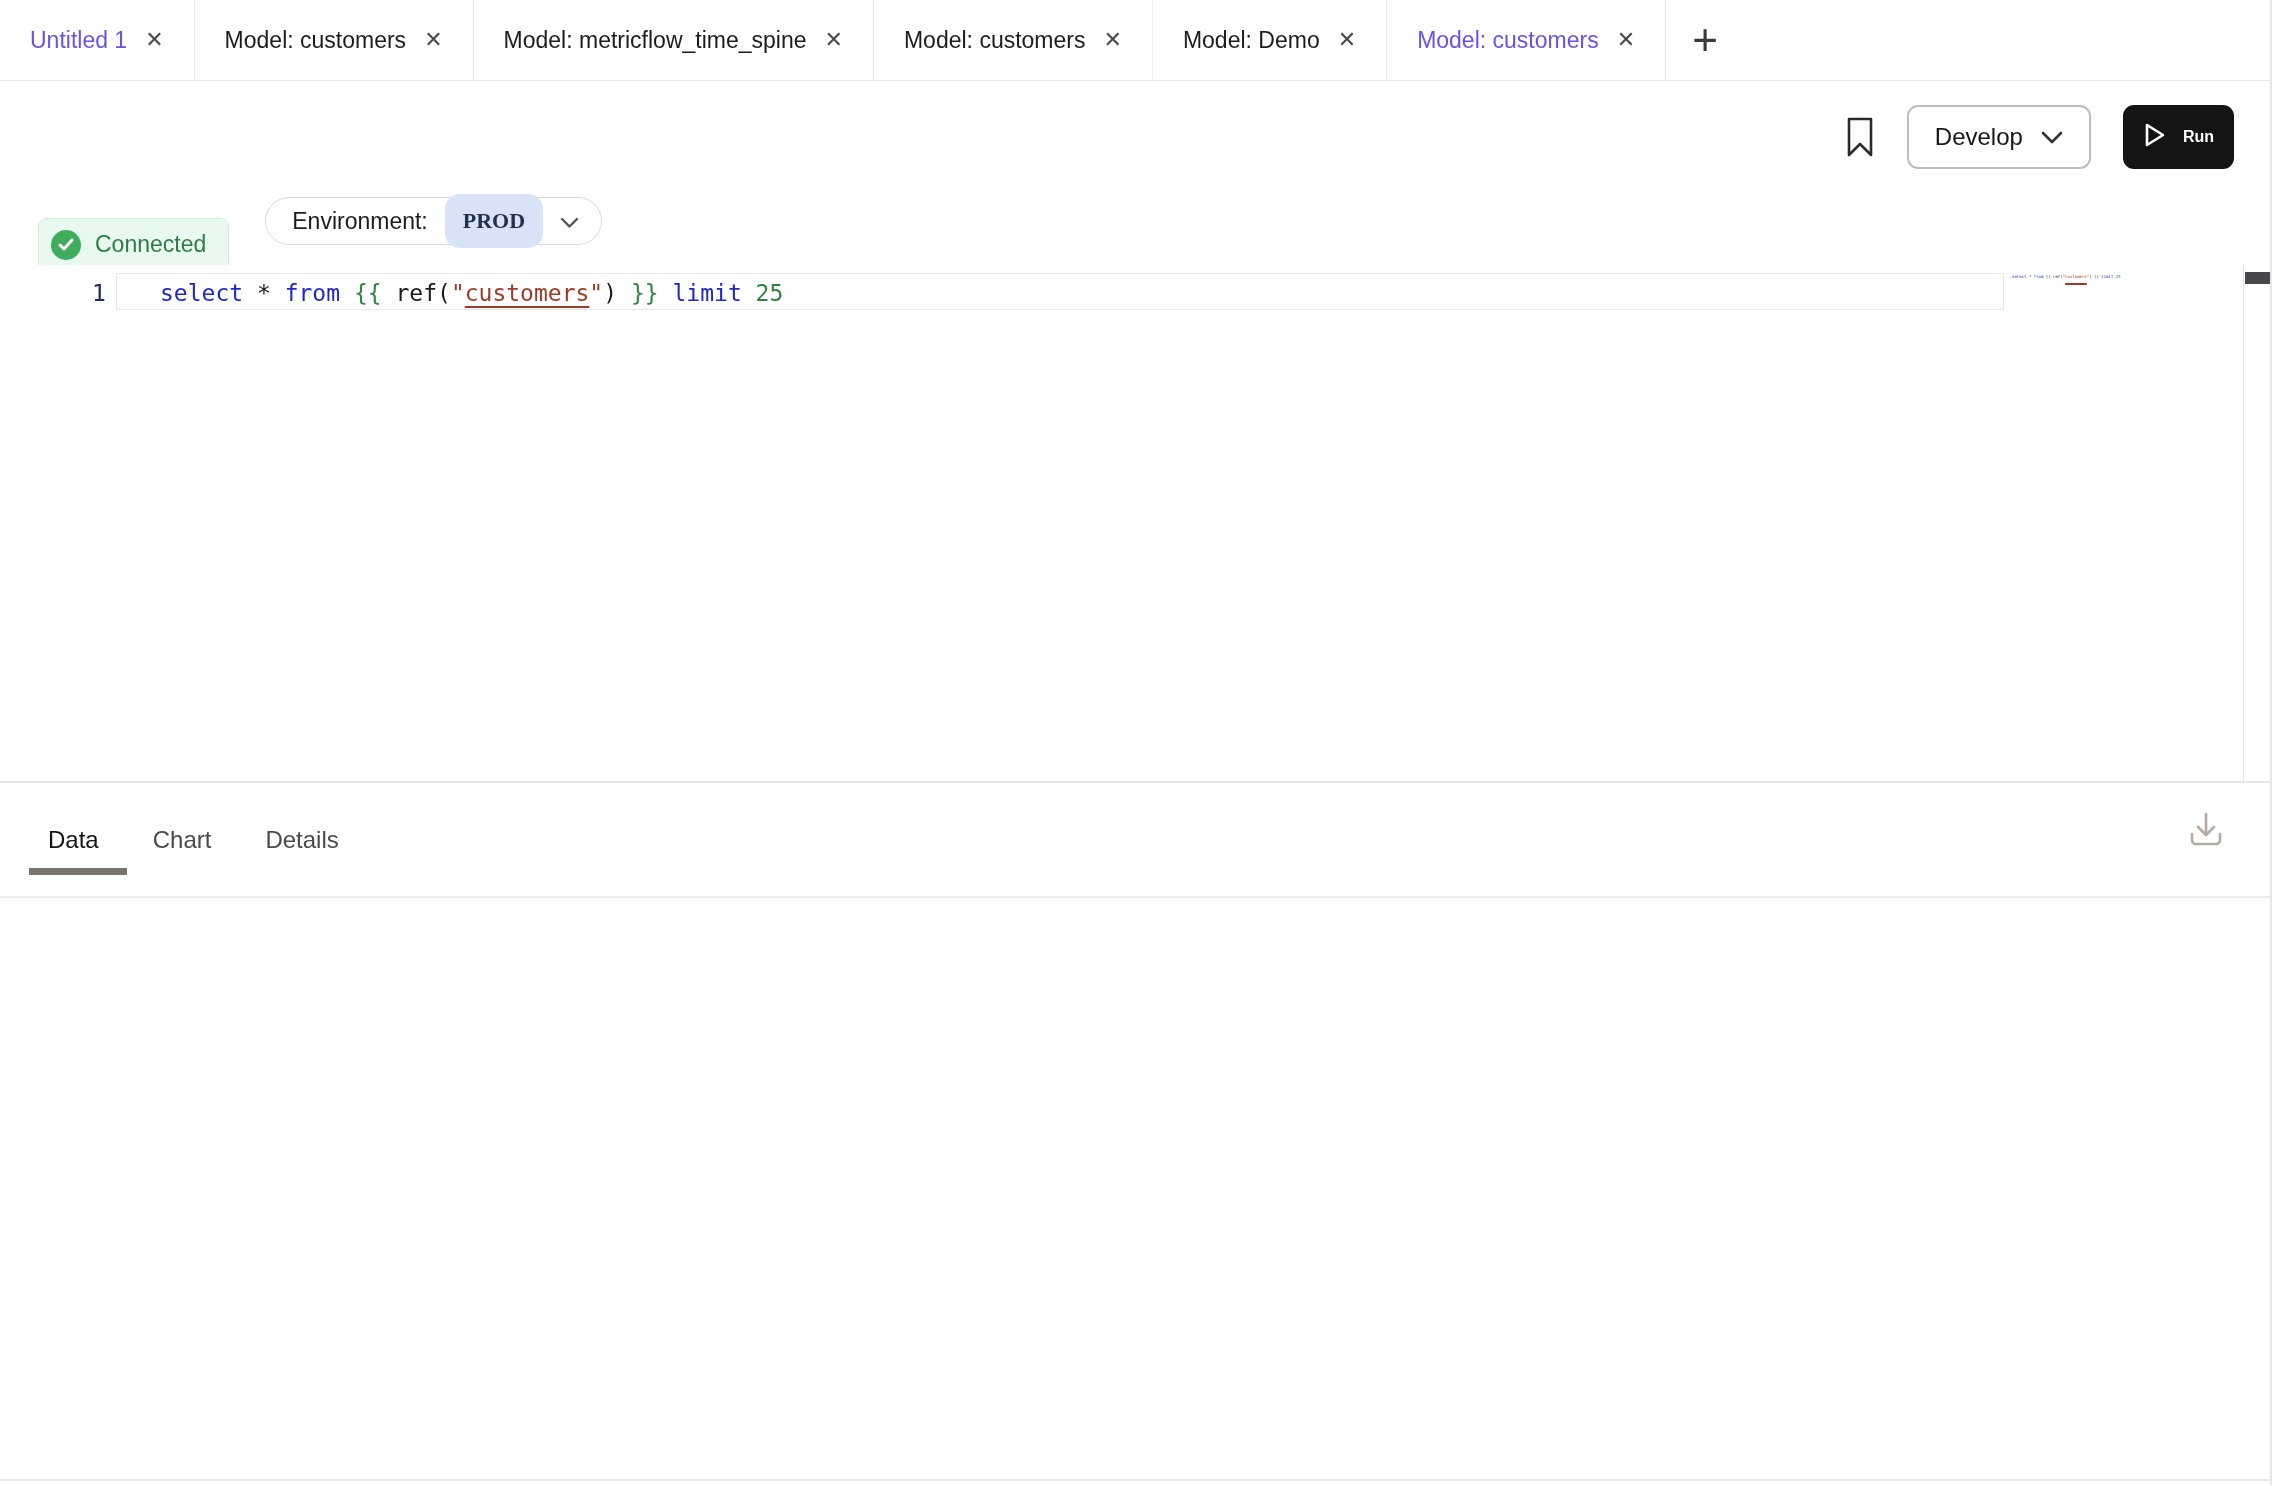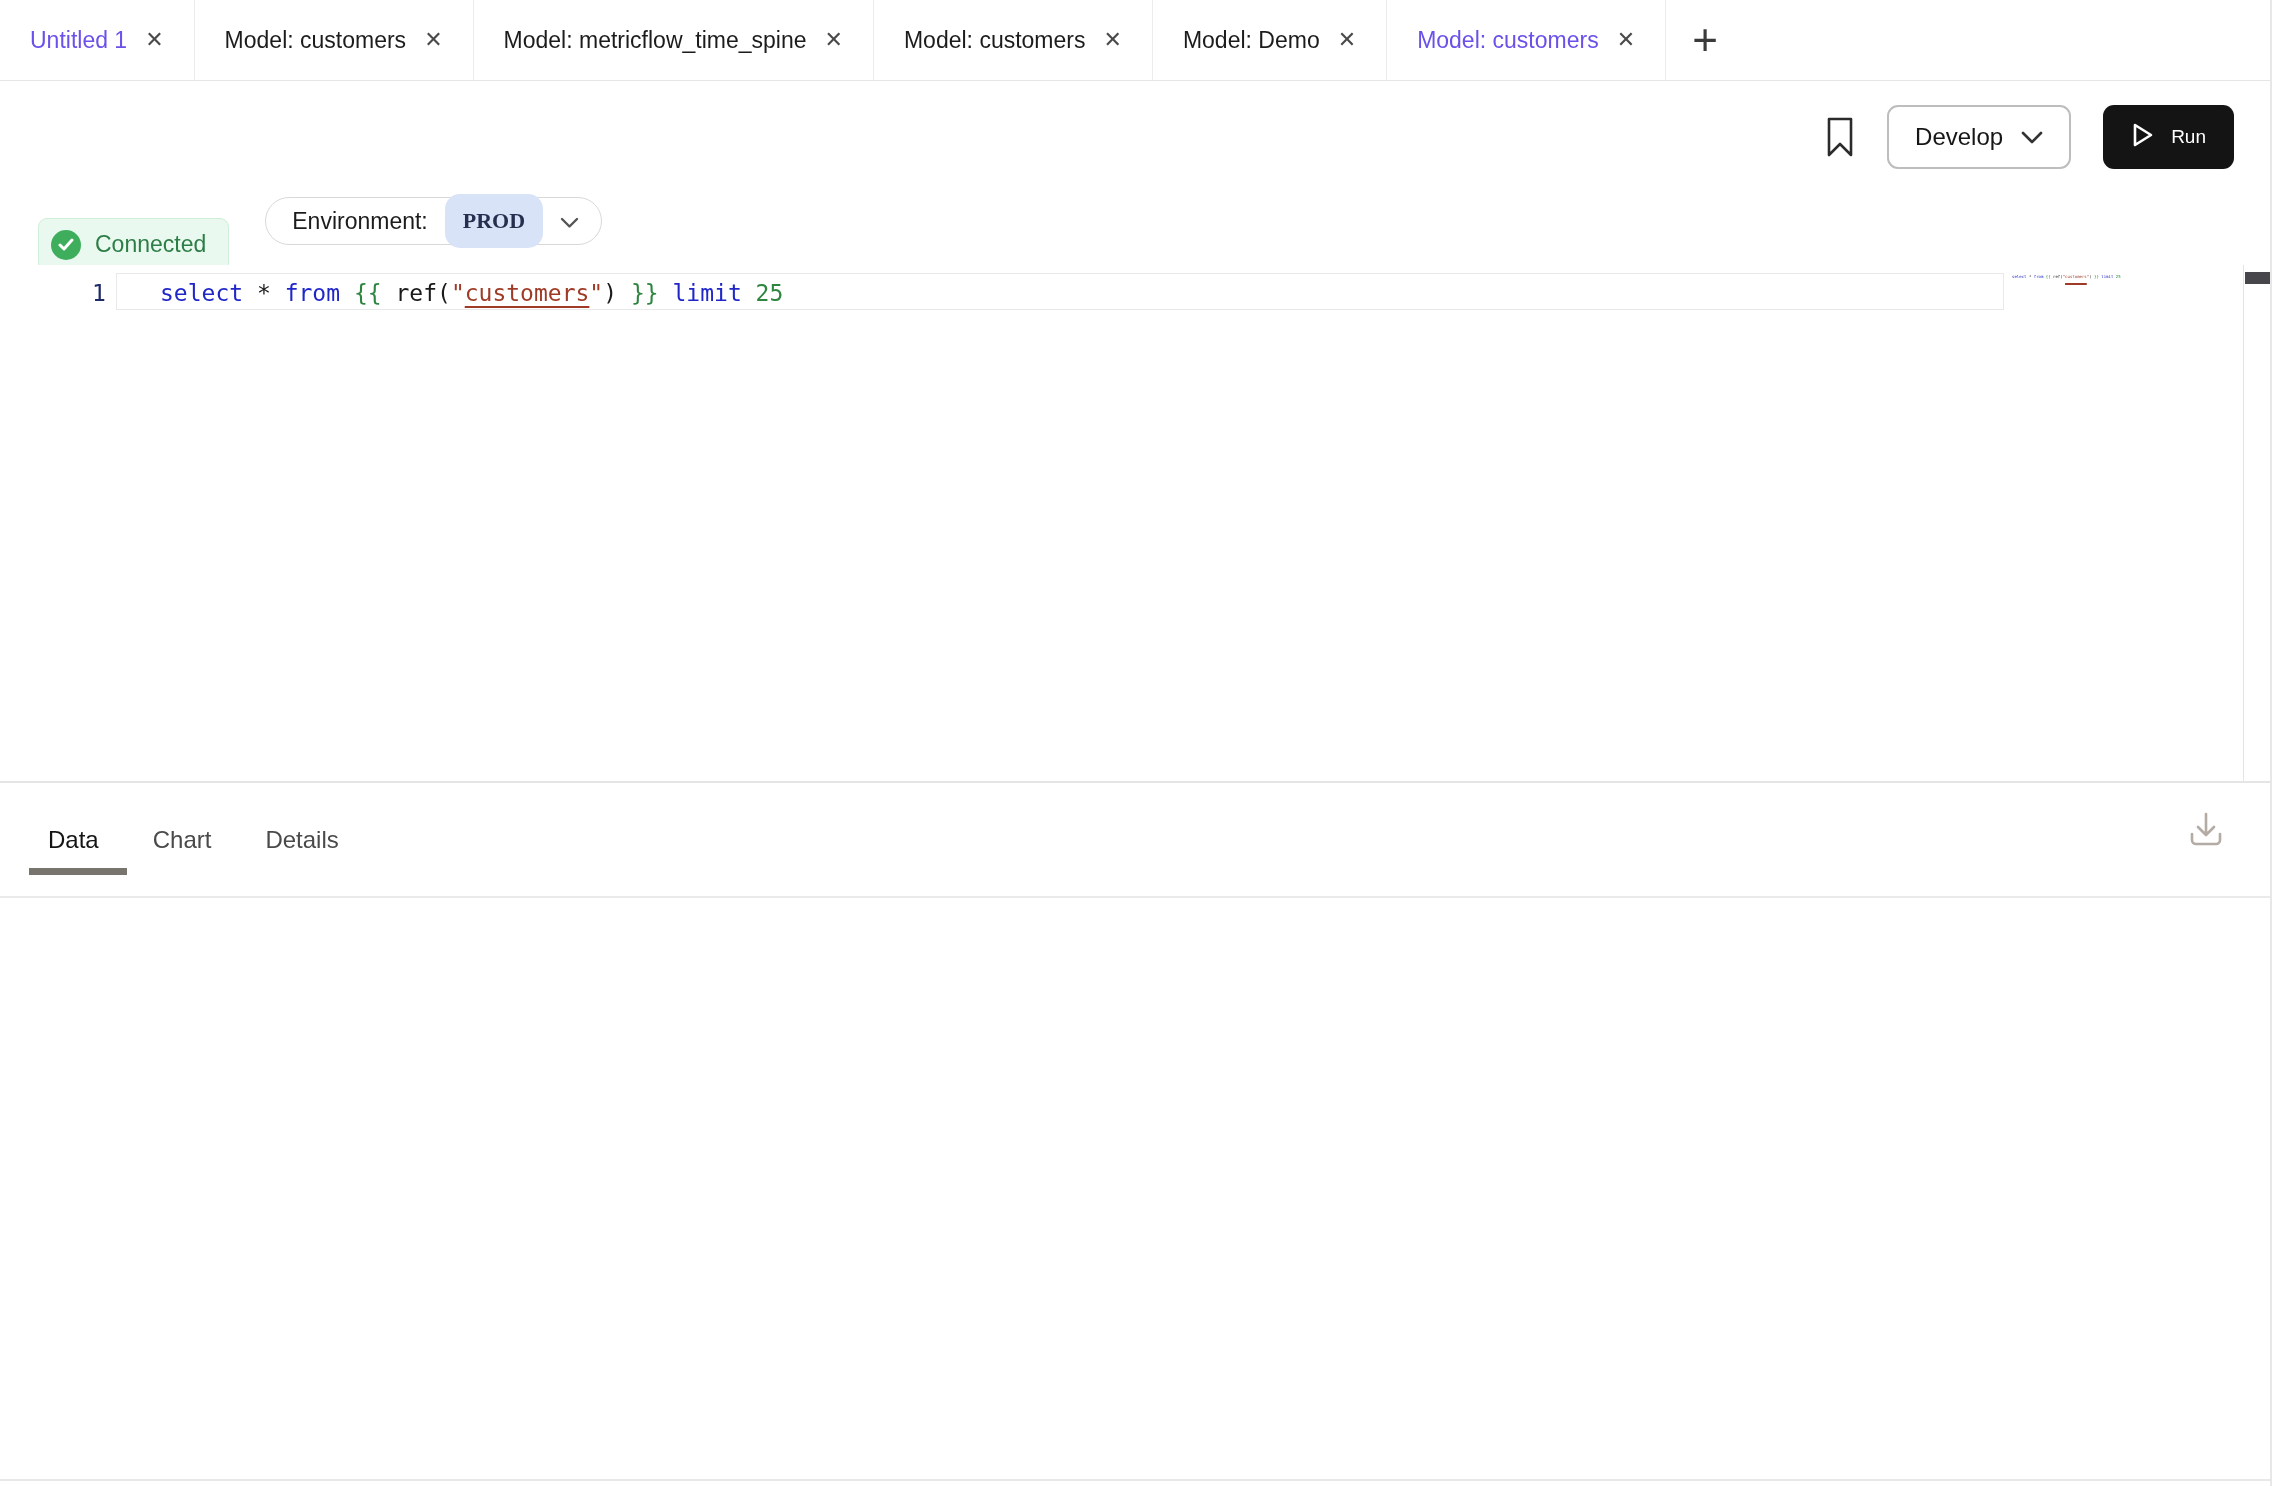--- a/index.html
+++ b/index.html
@@ -19,23 +19,23 @@
           font-size:44px; font-weight:200; color:#3a3a3a; cursor:pointer; }
 
   
   .toolbar { position:absolute; top:82px; left:0; right:0; height:95px; background:#fff;
              border-bottom:1px solid #ededed; display:flex; justify-content:flex-end;
              align-items:center; gap:32px; padding-right:38px;margin-top:8px; }
   .bookmark { display:flex; align-items:center; cursor:pointer; }
   .btn-develop { display:flex; align-items:center; gap:18px; height:64px; padding:0 26px;
                  background:#fff; border:2px solid #bdbdbd; border-radius:11px;
                  font-size:24px; color:#161616; font-family:inherit; cursor:pointer; }
-  .btn-run { display:flex; align-items:center; gap:16px; height:64px; padding:0 28px;
+  .btn-run { display:flex; align-items:center; gap:16px; height:64px; padding:0 20px;
              background:var(--run-button-bg,#141414); color:#fff; border:none; border-radius:11px;
-             font-size:19px; font-weight:400; font-family:inherit; cursor:pointer; }
+             font-size:16px; font-weight:700; font-family:inherit; cursor:pointer; }
 
   
   .statusrow { position:absolute; top:177px; left:0; right:0; height:88px; background:#fff;
                display:flex; align-items:center; gap:36px; padding-left:38px; }
   .badge { display:flex; align-items:center; gap:14px; height:54px; padding:0 22px 0 12px;
            background:var(--connected-bg,#eaf9ef); border:1px solid #cfeeda; border-radius:9px;
            font-size:23px; color:var(--connected-green,#2d7d46);margin-top:47px; }
   .check { width:30px; height:30px; border-radius:50%; background:var(--connected-dot,#3eae5c);
            display:flex; align-items:center; justify-content:center; }
   .envpill { display:flex; align-items:center; gap:17px; height:48px; padding:0 22px 0 26px;

